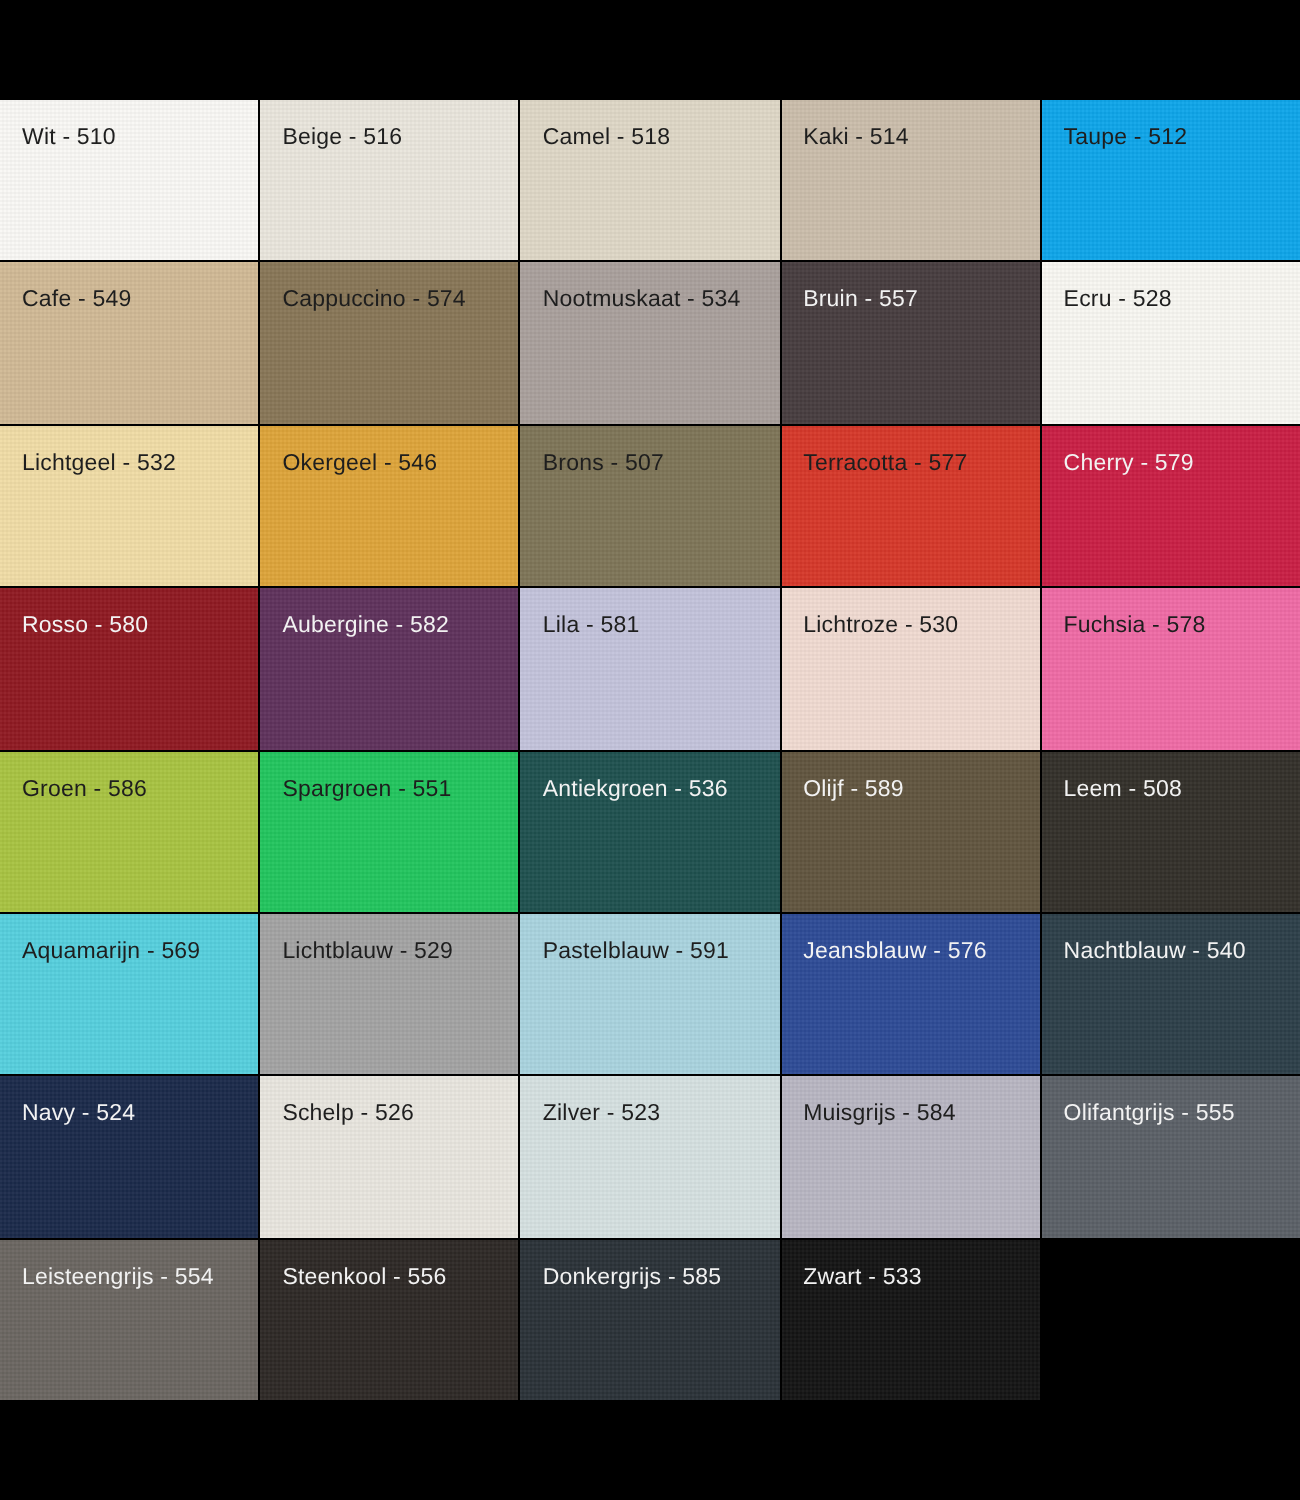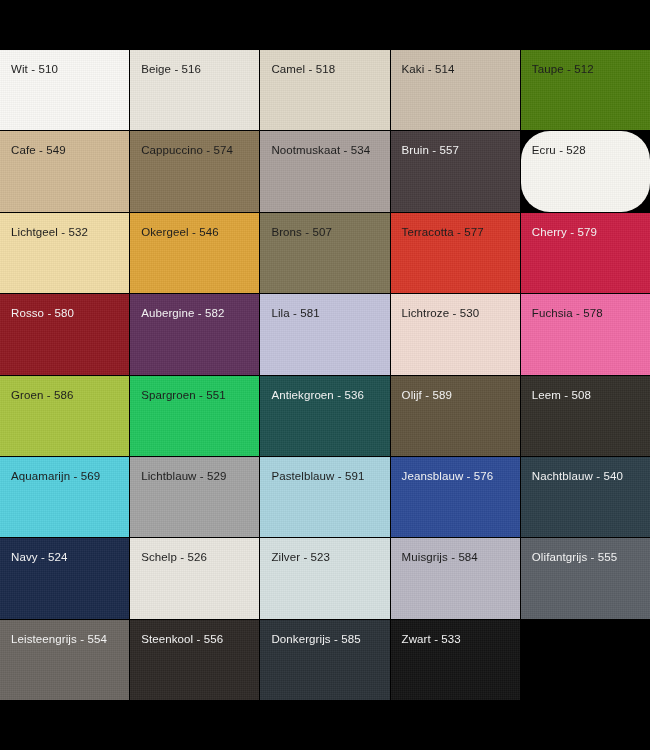--- a/index.html
+++ b/index.html
@@ -90,36 +90,36 @@
       </div>
       <div class="swatch-cell" style="background-color: rgb(233, 229, 220);">
         <span class="swatch-label label-dark">Beige - 516</span>
       </div>
       <div class="swatch-cell" style="background-color: rgb(222, 215, 198);">
         <span class="swatch-label label-dark">Camel - 518</span>
       </div>
       <div class="swatch-cell" style="background-color: rgb(202, 189, 171);">
         <span class="swatch-label label-dark">Kaki - 514</span>
       </div>
-      <div class="swatch-cell" style="background-color: #4d7c0f;">
+      <div class="swatch-cell" style="background-color: #0ea5e9;">
         <span class="swatch-label label-dark">Taupe - 512</span>
       </div>
       <div class="swatch-cell" style="background-color: rgb(208, 185, 149);">
         <span class="swatch-label label-dark">Cafe - 549</span>
       </div>
       <div class="swatch-cell" style="background-color: rgb(136, 118, 87);">
         <span class="swatch-label label-dark">Cappuccino - 574</span>
       </div>
       <div class="swatch-cell" style="background-color: rgb(169, 160, 156);">
         <span class="swatch-label label-dark">Nootmuskaat - 534</span>
       </div>
       <div class="swatch-cell" style="background-color: rgb(71, 61, 63);">
         <span class="swatch-label label-light">Bruin - 557</span>
       </div>
-      <div class="swatch-cell" style="background-color: rgb(247, 246, 241); border-radius: 29px;">
+      <div class="swatch-cell" style="background-color: rgb(247, 246, 241);">
         <span class="swatch-label label-dark">Ecru - 528</span>
       </div>
       <div class="swatch-cell" style="background-color: rgb(240, 220, 166);">
         <span class="swatch-label label-dark">Lichtgeel - 532</span>
       </div>
       <div class="swatch-cell" style="background-color: rgb(221, 164, 58);">
         <span class="swatch-label label-dark">Okergeel - 546</span>
       </div>
       <div class="swatch-cell" style="background-color: rgb(126, 117, 88);">
         <span class="swatch-label label-dark">Brons - 507</span>

